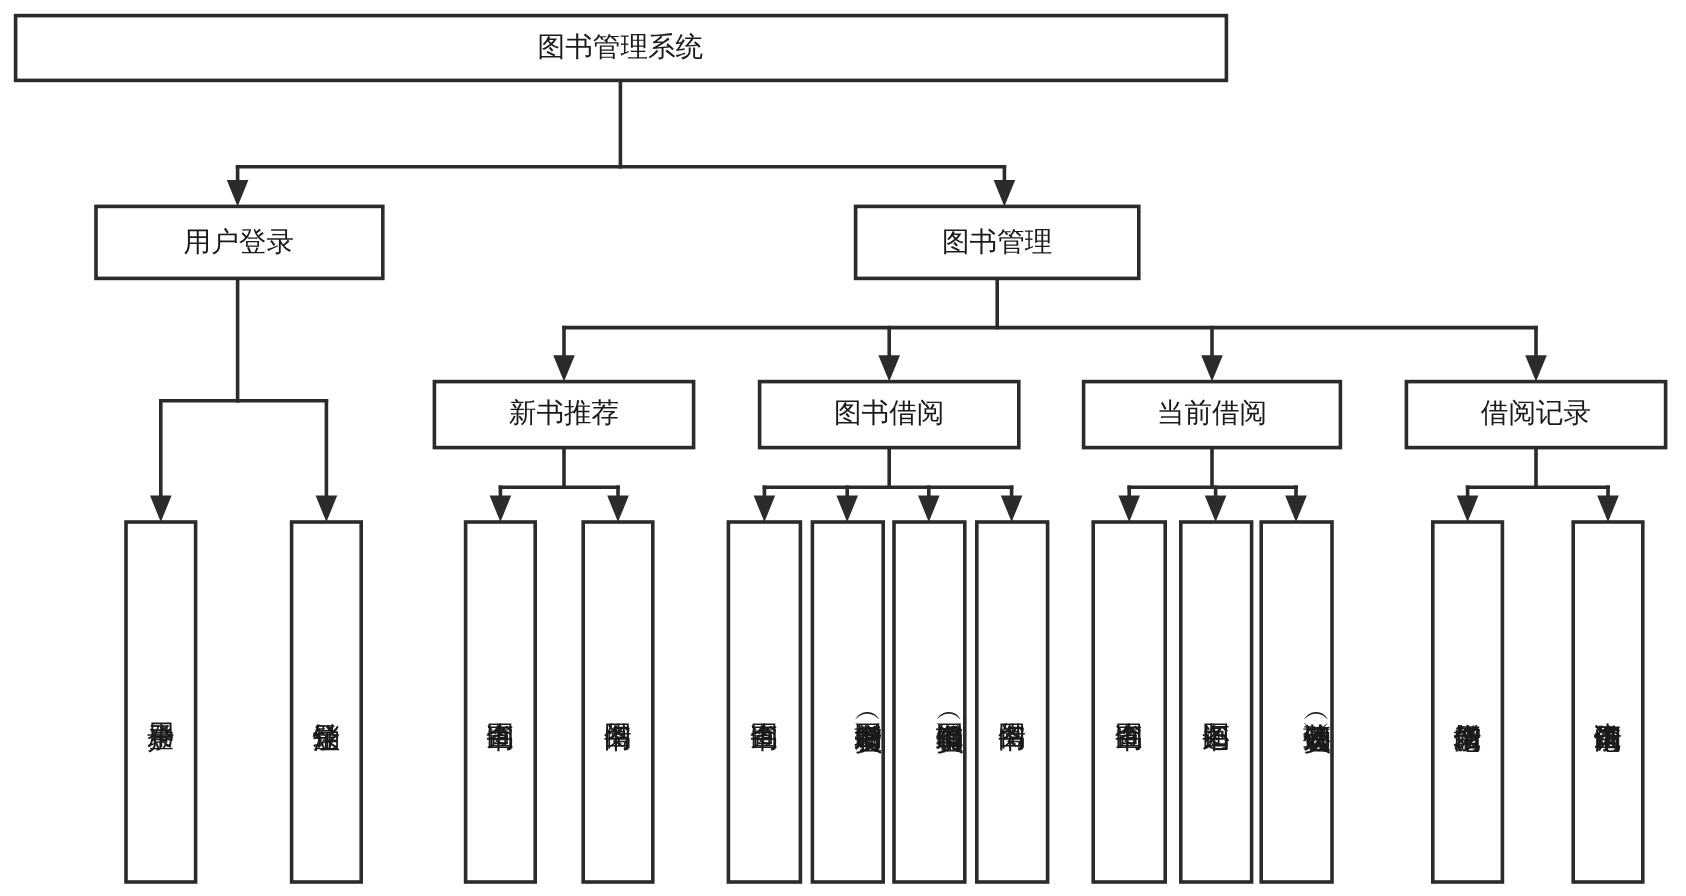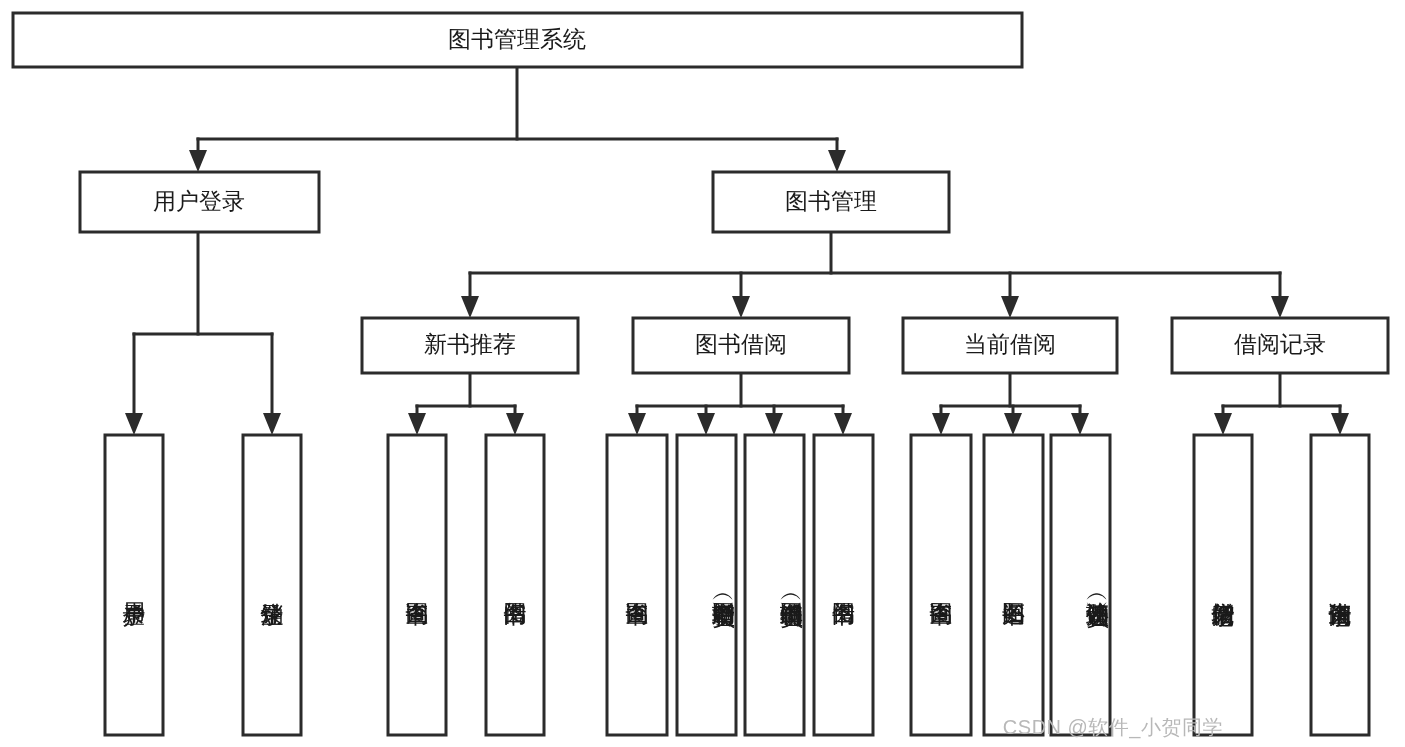--- a/index.html
+++ b/index.html
@@ -200,14 +200,13 @@
   <div class="vlabel center" style="left:607px;  top:435px; width:60px; height:300px;">查询图书</div>
   <div class="vlabel" style="left:677px;  top:441px; width:59px; height:290px;">新增图书（管理员）</div>
   <div class="vlabel" style="left:745px;  top:441px; width:59px; height:290px;">编辑图书（管理员）</div>
   <div class="vlabel center" style="left:814px;  top:435px; width:59px; height:300px;">借阅图书</div>
   <div class="vlabel center" style="left:911px;  top:435px; width:60px; height:300px;">查询图书</div>
   <div class="vlabel center" style="left:984px;  top:435px; width:59px; height:300px;">归还图书</div>
   <div class="vlabel" style="left:1051px; top:441px; width:59px; height:290px;">确认归还（管理员）</div>
   <div class="vlabel center" style="left:1194px; top:435px; width:58px; height:300px;">新增借阅记录</div>
   <div class="vlabel center" style="left:1311px; top:435px; width:58px; height:300px;">查询借阅记录</div>
 
-  <div class="watermark">CSDN @软件_小贺同学</div>
 </div>
 
 </body></html>

